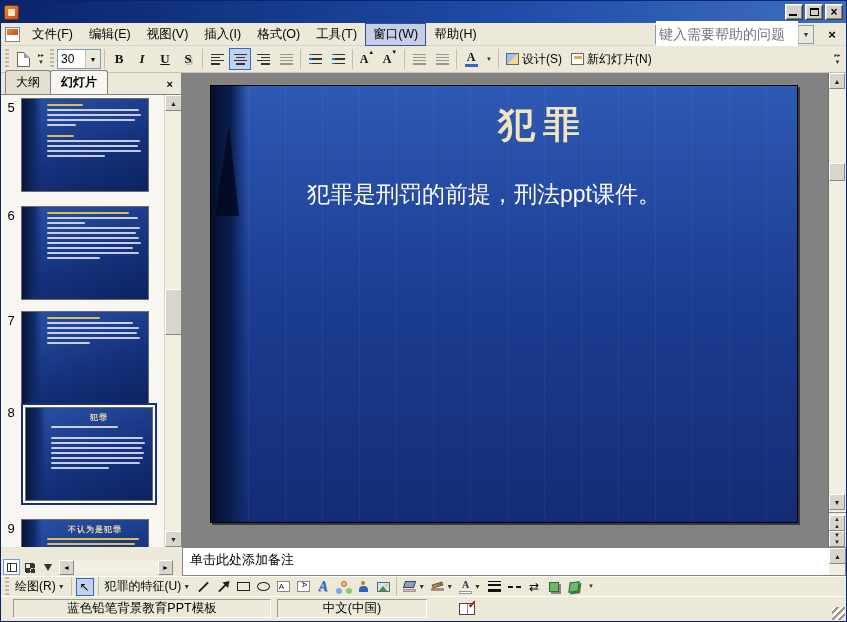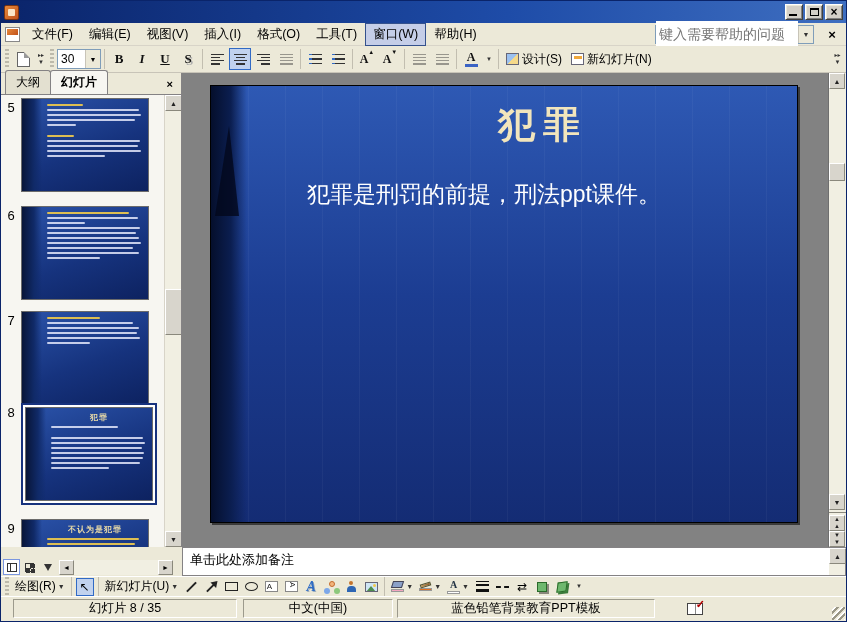--- a/index.html
+++ b/index.html
@@ -501,21 +501,21 @@
     <div class="dbtn">
         <span>绘图(R)</span>
         <span class="ddar">▼</span>
       </div>
     <div class="tsep"></div>
     <div class="dbtn pressed">
         <span>↖</span>
       </div>
     <div class="tsep"></div>
     <div class="dbtn">
-        <span>新幻灯片(U)</span>
+        <span>犯罪的特征(U)</span>
         <span class="ddar">▼</span>
       </div>
     <div class="dbtn">
         <span class="ico-line"></span>
       </div>
     <div class="dbtn">
         <span class="ico-arrow"></span>
       </div>
     <div class="dbtn">
         <span class="ico-rect"></span>
@@ -581,20 +581,19 @@
       </div>
     <div class="dbtn">
         <span class="ico-3d"></span>
       </div>
     <div class="tbopt">
         <span>▼</span>
       </div>
   </div>
 
   <div class="statusbar">
-    <div class="sfield f1">幻灯片 8 / 35</div>
+    <div class="sfield f2">蓝色铅笔背景教育PPT模板</div>
     <div class="sfield f3">中文(中国)</div>
-    <div class="sfield f2">蓝色铅笔背景教育PPT模板</div>
     <div class="book"></div>
     <div class="gripcorner"></div>
   </div>
 
 </div>
 
 </body></html>

